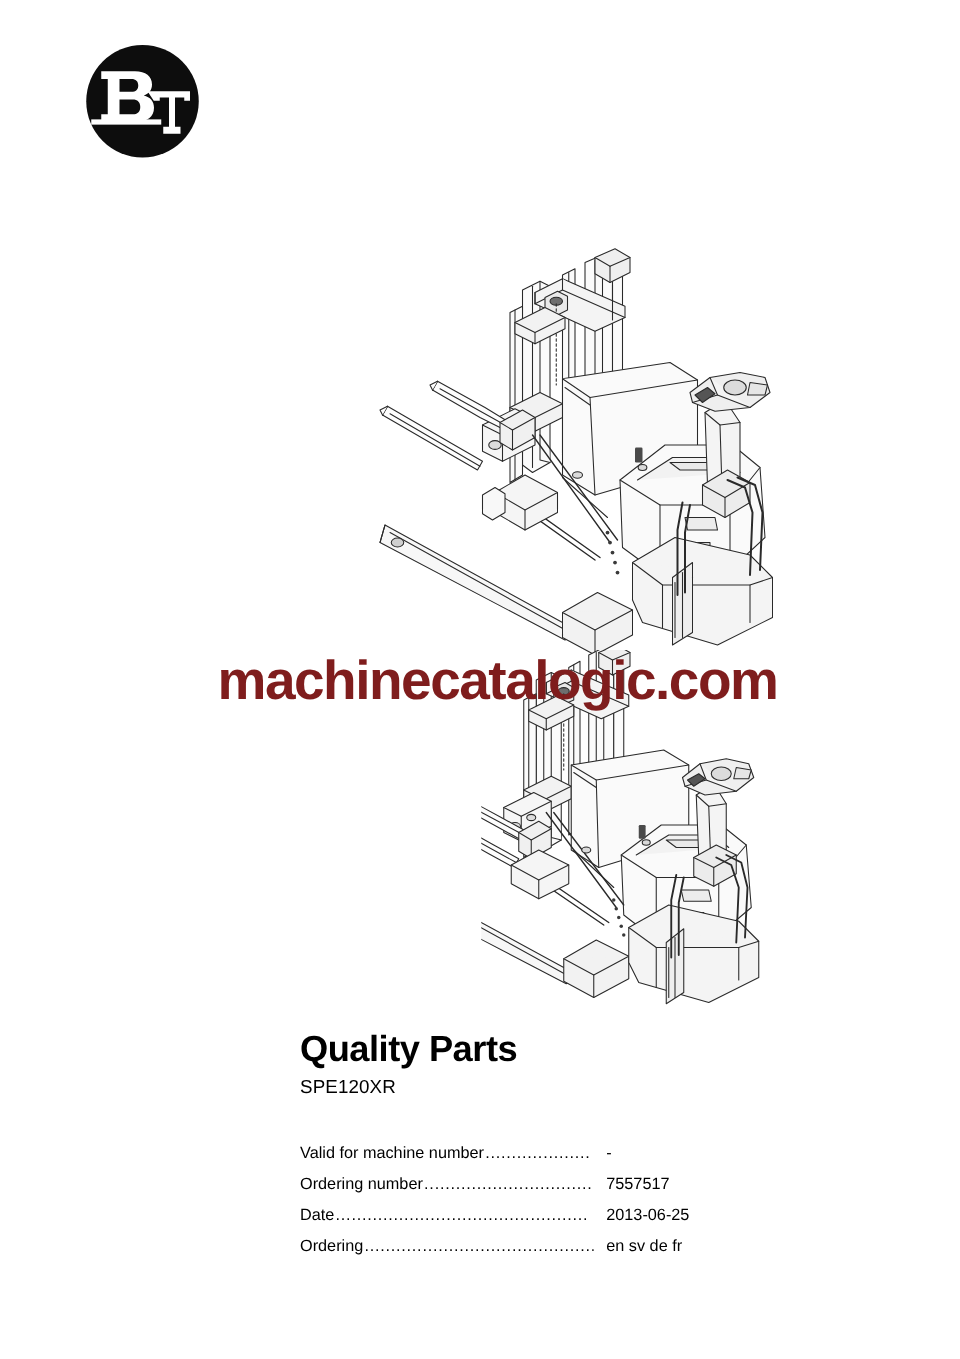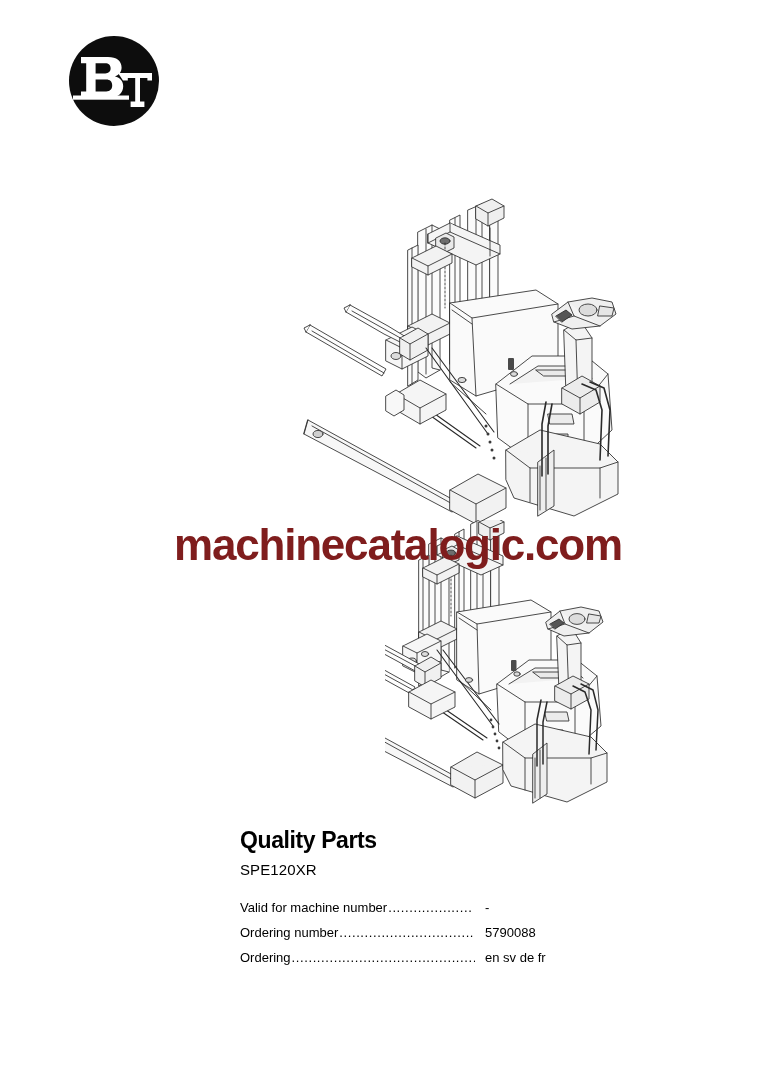--- a/index.html
+++ b/index.html
@@ -49,30 +49,30 @@
   }
 
   
   .titleblock {
     position: absolute;
     left: 240px;
     top: 823px;
     width: 420px;
   }
   .doc-title {
-    font-size: 23px;
+    font-size: 29px;
     font-weight: bold;
     letter-spacing: -0.4px;
     line-height: 34px;
     margin: 0 0 3px 0;
   }
   .doc-model {
     font-size: 15px;
     line-height: 20px;
-    margin: 0 0 10px 0;
+    margin: 0 0 24px 0;
     letter-spacing: 0.1px;
   }
 
   
   .spec-row {
     display: flex;
     align-items: flex-end;
     font-size: 13px;
     line-height: 15px;
     height: 25px;
@@ -512,22 +512,27 @@
   <div class="spec-row">
     <span class="spec-label">Valid for machine number</span>
     <span class="spec-leader">....................</span>
     <span class="spec-value indent">-</span>
   </div>
 
 
   <div class="spec-row">
     <span class="spec-label">Ordering number </span>
     <span class="spec-leader">................................</span>
-    <span class="spec-value">5790088</span>
+    <span class="spec-value">7557517</span>
   </div>
 
+  <div class="spec-row">
+    <span class="spec-label">Date </span>
+    <span class="spec-leader">................................................</span>
+    <span class="spec-value">2013-06-25</span>
+  </div>
 
   <div class="spec-row">
     <span class="spec-label">Ordering</span>
     <span class="spec-leader">.............................................</span>
     <span class="spec-value indent">en sv de fr</span>
   </div>
 </div>
 
 </body></html>

